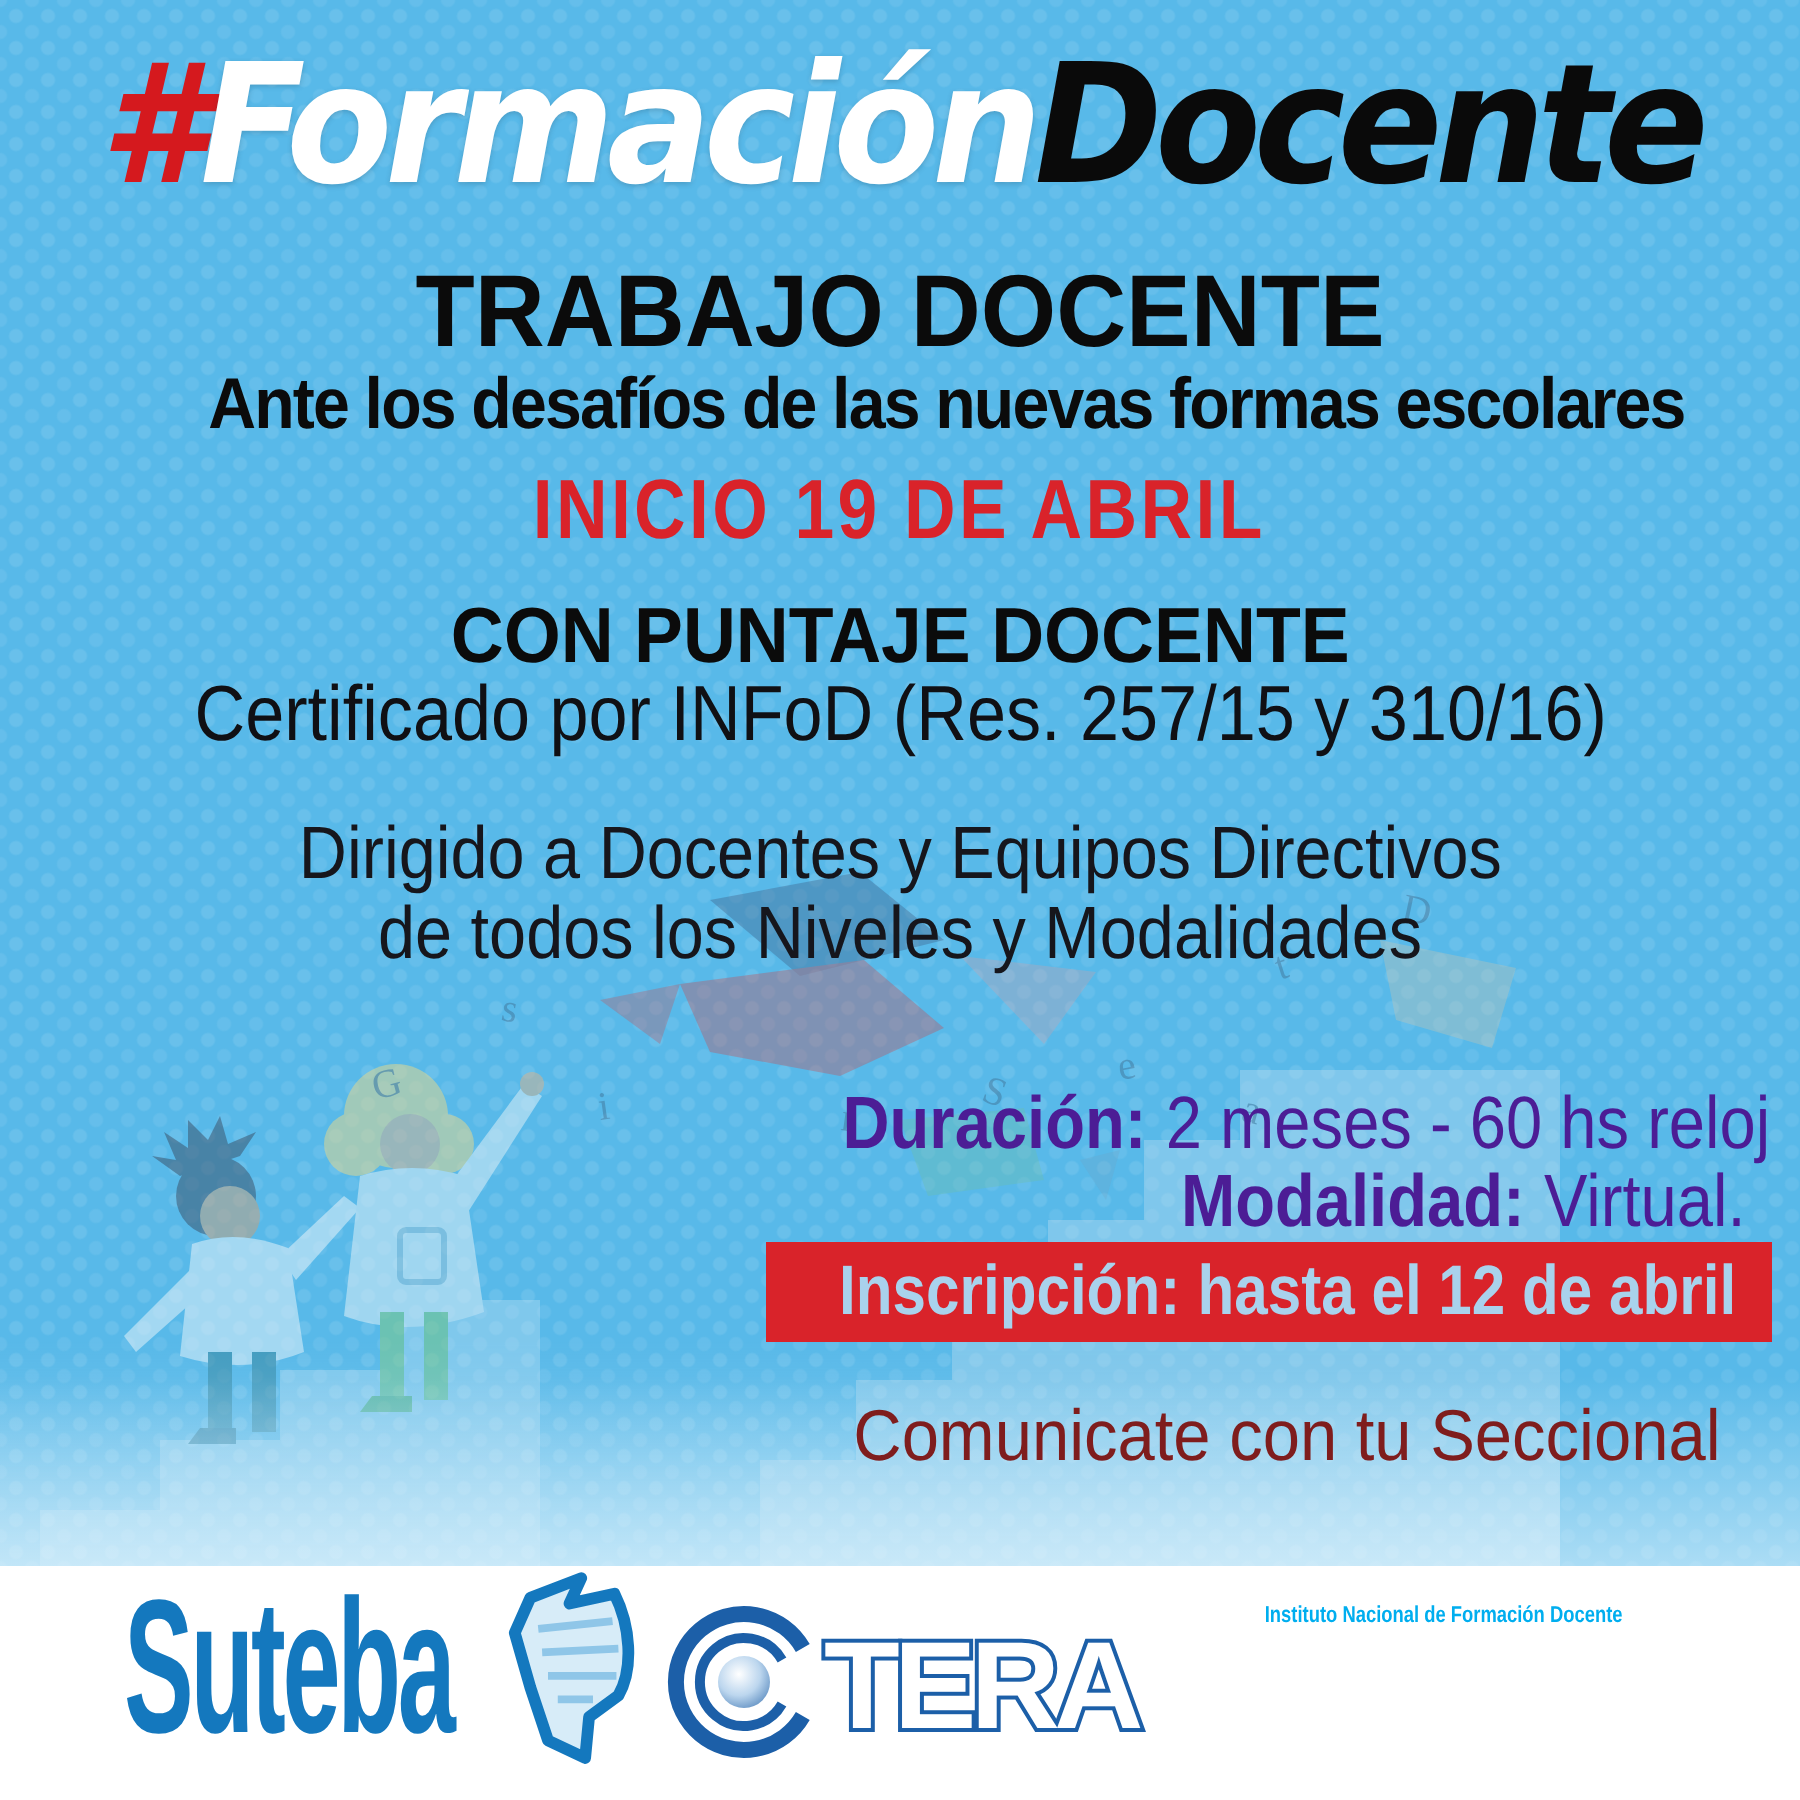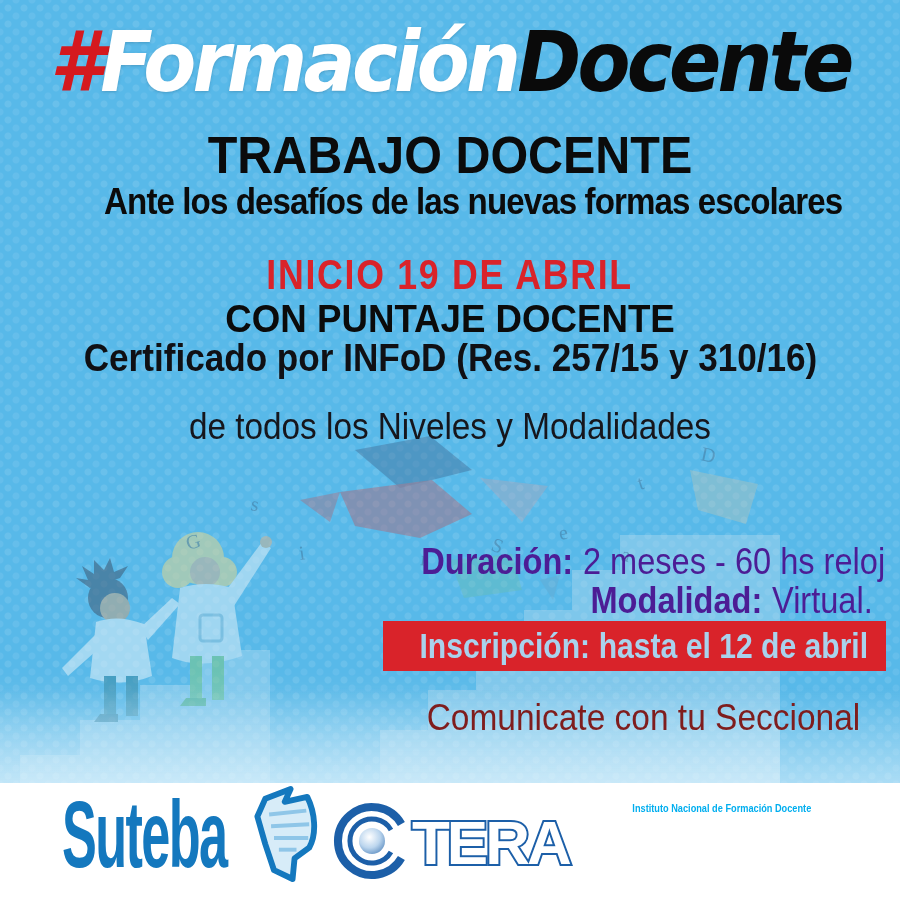--- a/index.html
+++ b/index.html
@@ -32,25 +32,25 @@
   .hash{color:#d5191e;}
   .word-white{color:#ffffff;text-shadow:0 1px 3px rgba(30,70,95,0.25);}
   .word-black{color:#0a0a0a;}
 
   
   .center-line{left:0;right:0;text-align:center;color:#0b0b0b;}
   .trabajo{top:126px;font-size:51px;font-weight:bold;}
   .trabajo .squeeze{transform:scaleX(0.95);transform-origin:center;letter-spacing:0px;}
   .ante{top:181px;font-size:36px;font-weight:bold;padding-left:46px;}
   .ante .squeeze{transform:scaleX(0.92);transform-origin:center;letter-spacing:-1px;}
-  .inicio{top:231px;font-size:42px;font-weight:bold;color:#d9232a;margin-top:20px;}
+  .inicio{top:231px;font-size:42px;font-weight:bold;color:#d9232a;}
   .inicio .squeeze{transform:scaleX(0.85);transform-origin:center;letter-spacing:2px;}
   .puntaje{top:297px;font-size:39px;font-weight:bold;}
   .puntaje .squeeze{transform:scaleX(0.94);transform-origin:center;}
-  .certificado{top:336px;font-size:39px;font-weight:bold;color:#101014;}
+  .certificado{top:336px;font-size:39px;font-weight:normal;color:#101014;}
   .certificado .squeeze{transform:scaleX(0.90);transform-origin:center;}
   .dirigido{top:407px;font-size:37px;font-weight:normal;color:#16161c;line-height:40px;}
   .dirigido .squeeze{transform:scaleX(0.90);transform-origin:center;}
 
   
   .right-line{text-align:right;color:#4c1d95;}
   .right-line .squeeze{transform:scaleX(0.88);transform-origin:right center;}
   .duracion{top:541px;right:15px;font-size:37px;}
   .modalidad{top:580px;right:27px;font-size:37px;}
   .lbl{font-weight:bold;margin-right:11px;}
@@ -172,20 +172,21 @@
   </div>
 
   <div class="layer center-line puntaje txt">
     <span class="squeeze">CON PUNTAJE DOCENTE</span>
   </div>
   <div class="layer center-line certificado txt">
     <span class="squeeze">Certificado por INFoD (Res. 257/15 y 310/16)</span>
   </div>
 
   <div class="layer center-line dirigido">
+    <div class="txt"><span class="squeeze">Dirigido a Docentes y Equipos Directivos</span></div>
     <div class="txt"><span class="squeeze">de todos los Niveles y Modalidades</span></div>
   </div>
 
   <div class="layer right-line duracion txt">
     <span class="squeeze">
       <span class="lbl">Duración:</span><span>2 meses - 60 hs reloj</span>
     </span>
   </div>
   <div class="layer right-line modalidad txt">
     <span class="squeeze">

